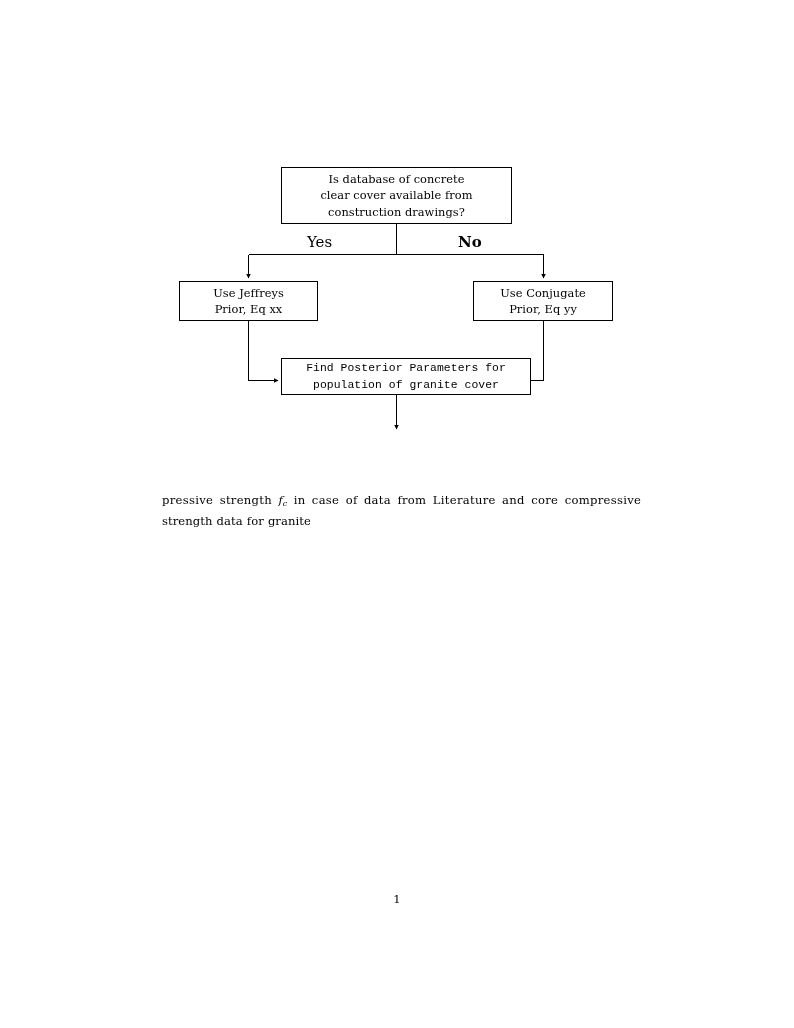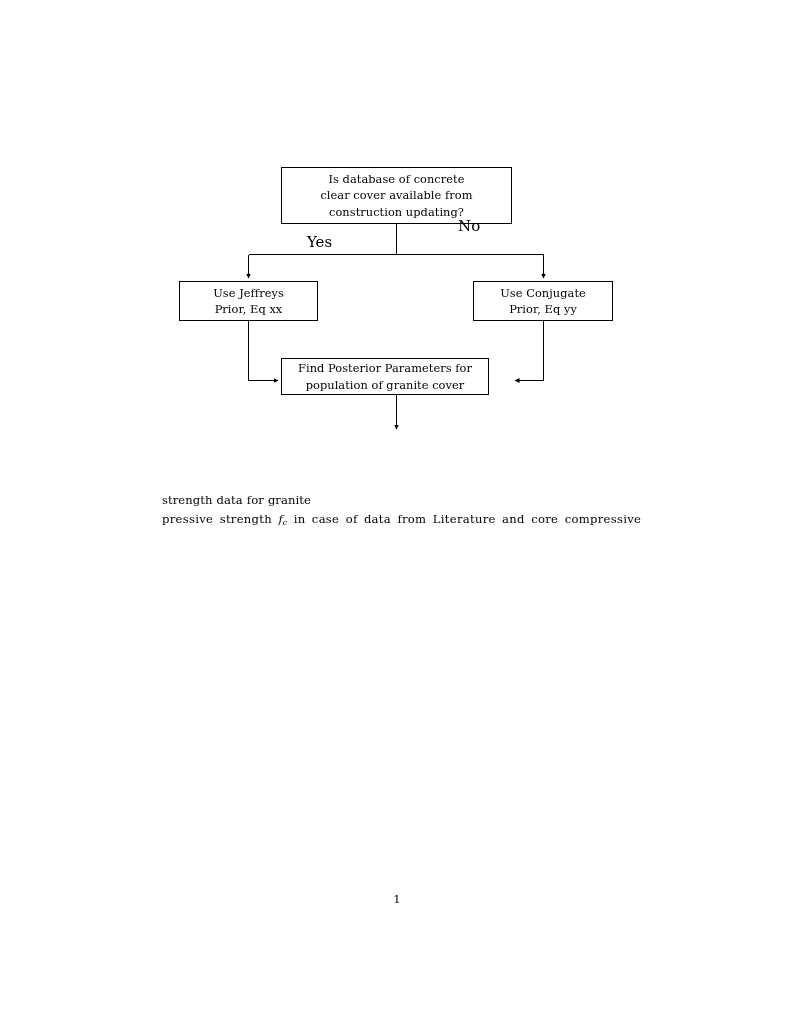--- a/index.html
+++ b/index.html
@@ -136,43 +136,43 @@
 
         <path d="M 543.5 321 L 543.5 380.5 L 515 380.5" marker-end="url(#arrow)"></path>
 
         <path d="M 396.5 395 L 396.5 429" marker-end="url(#arrow)"></path>
       </g>
     </svg>
 
     <div class="node-box" style="left:281px; top:167px; width:231px; height:57px;">
       <span class="line">Is database of concrete</span>
       <span class="line">clear cover available from</span>
-      <span class="line">construction updating?</span>
+      <span class="line">construction drawings?</span>
     </div>
 
     <div class="edge-label" style="left:307px; top:236px;">Yes</div>
-    <div class="edge-label" style="left:458px; top:220px;">No</div>
+    <div class="edge-label" style="left:458px; top:236px;font-weight:bold;">No</div>
 
     <div class="node-box" style="left:179px; top:281px; width:139px; height:40px;">
       <span class="line">Use Jeffreys</span>
       <span class="line">Prior, Eq xx</span>
     </div>
 
     <div class="node-box" style="left:473px; top:281px; width:140px; height:40px;">
       <span class="line">Use Conjugate</span>
       <span class="line">Prior, Eq yy</span>
     </div>
 
-    <div class="node-box" style="left:281px; top:358px; width:208px; height:37px;">
+    <div class="node-box" style="left:281px; top:358px; width:250px; height:37px;font-family:Liberation Mono, monospace;">
       <span class="line">Find Posterior Parameters for</span>
       <span class="line">population of granite cover</span>
     </div>
 
   </div>
 
   <div id="caption">
+    <span class="cap-line j2"><span>pressive strength </span><span class="mathvar mspace">f</span><span class="mathsub">c</span><span> in case of data from Literature and core compressive</span></span>
     <span class="cap-line j3">strength data for granite</span>
-    <span class="cap-line j2"><span>pressive strength </span><span class="mathvar mspace">f</span><span class="mathsub">c</span><span> in case of data from Literature and core compressive</span></span>
   </div>
 
   <div id="page-number">1</div>
 
 </div>
 
 </body></html>

